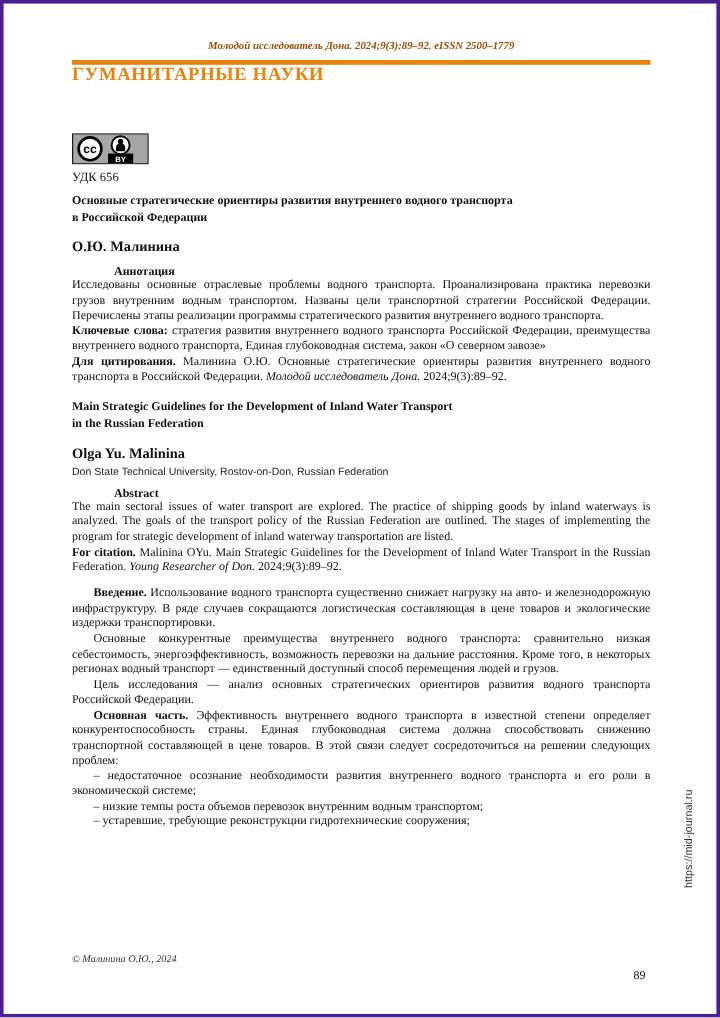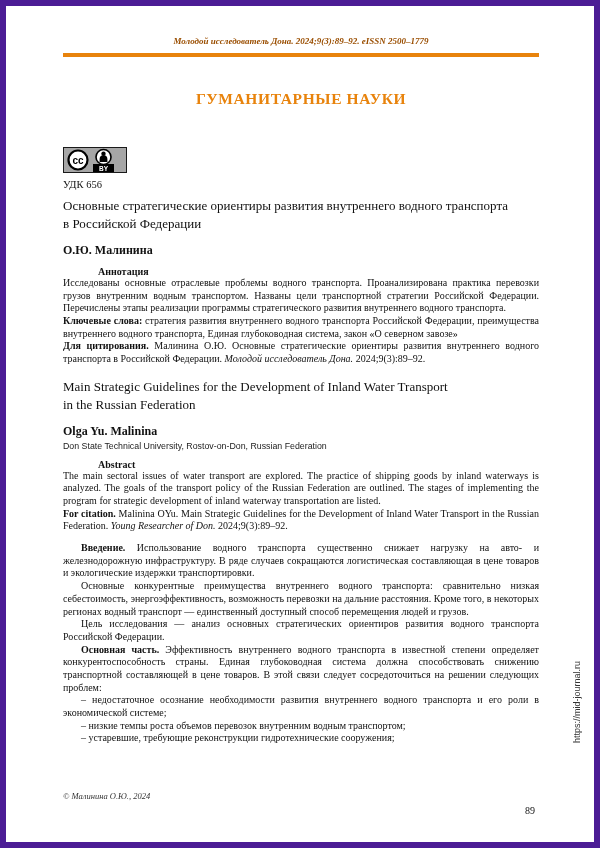--- a/index.html
+++ b/index.html
@@ -1,53 +1,51 @@
 <!DOCTYPE html>
 <html><head>
 <meta charset="utf-8">
 <style>
   html, body { margin:0; padding:0; background:#ffffff; }
   .page {
     position:relative;
     width:600px; height:848px;
     box-sizing:border-box;
     background:#ffffff;
-    border:6px solid #4c1d95;
+    border:3px solid #4c1d95;
     padding:30px 55px 0 57px;
     font-family:"Liberation Serif", serif;
     color:#111111;
     overflow:hidden;
   }
   .journal-header {
     text-align:center;
     font-size:9px;
     font-weight:bold;
     font-style:italic;
     color:#9a4e00;
     white-space:nowrap;
   }
   .header-rule {
     height:4px;
     background:#e8830c;
     margin-top:7px;
   }
   .section-heading {
-    margin-top:33px;
-    text-align:center;
     font-size:15.5px;
     font-weight:bold;
     color:#e8830c;
     letter-spacing:0.6px;
   }
   .cc-badge { margin-top:39px; display:block; }
   .udc { margin-top:6px; font-size:10.5px; }
   .article-title {
     margin-top:7px;
-    font-size:13px;
-    font-weight:normal;
+    font-size:10px;
+    font-weight:bold;
     line-height:1.42;
   }
   .author { margin-top:9px; font-size:12px; font-weight:bold;font-family:Liberation Serif, serif; }
   .affiliation {
     margin-top:2px;
     font-size:8.8px;
     font-family:"Liberation Sans", sans-serif;
     color:#222222;
   }
   .block { margin-top:8px; }

